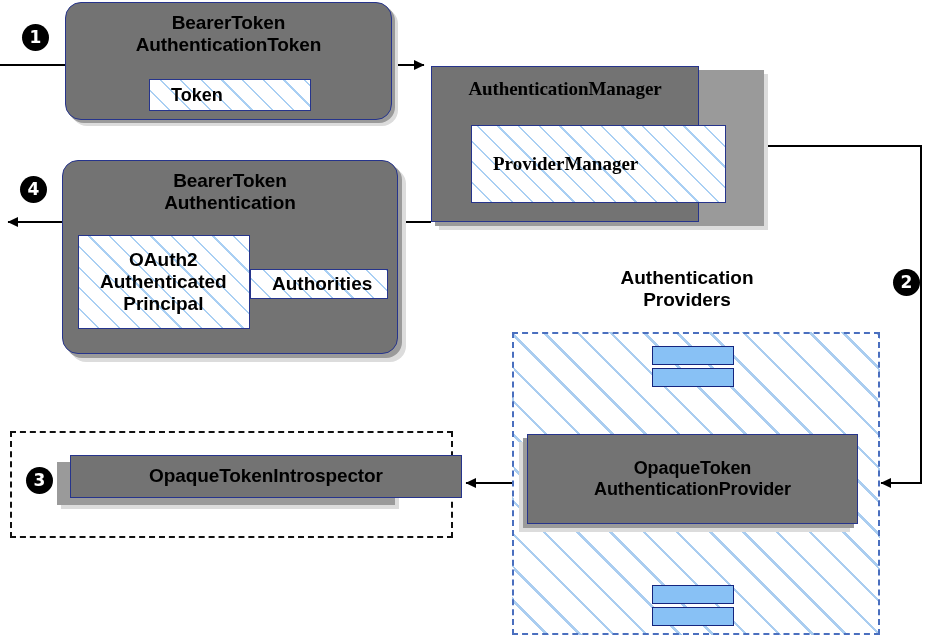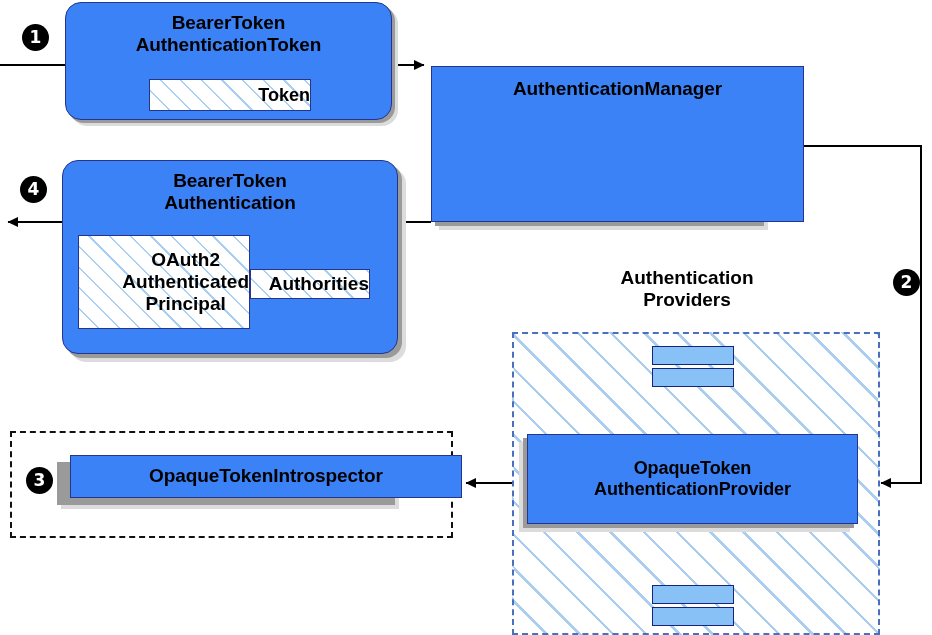--- a/index.html
+++ b/index.html
@@ -9,21 +9,21 @@
     -webkit-font-smoothing:antialiased;
   }
   #stage{position:absolute;left:0;top:0;width:932px;height:635px;}
   svg.layer{position:absolute;left:0;top:0;width:932px;height:635px;overflow:visible;}
   #lines{z-index:1;}
 
   
   .node{position:absolute;box-sizing:border-box;z-index:3;}
   .box{
     position:absolute;left:0;top:0;right:0;bottom:0;
-    background:#3b82f6;border:1.6px solid #26348C;
+    background:#737373;border:1.6px solid #26348C;
     display:flex;flex-direction:column;align-items:center;
   }
   .box.rounded{border-radius:16px;}
   .title{
     font-weight:bold;color:#000;text-align:center;line-height:1.16;
     letter-spacing:-0.1px;white-space:pre-line;
   }
   
   .sh1,.sh2{position:absolute;z-index:2;}
   .sh1{background:#9a9a9a;}
@@ -31,21 +31,21 @@
   .sh1.rounded,.sh2.rounded{border-radius:16px;}
 
   
   .hatch{
     position:absolute;box-sizing:border-box;
     background-color:#ffffff;
     background-image:repeating-linear-gradient(45deg,
         rgba(255,255,255,0) 0px, rgba(255,255,255,0) 13px,
         #a9cff3 13px, #a9cff3 14.6px);
     border:1.6px solid #26348C;
-    display:flex;align-items:center;justify-content:flex-end;
+    display:flex;align-items:center;justify-content:flex-start;
     z-index:4;
     padding-left:21px;
   }
   .hatch .htext{
     font-weight:bold;color:#000;text-align:center;line-height:1.16;
     white-space:pre-line;
   }
 
   
   .dashed-black{
@@ -130,39 +130,42 @@
       <div class="title" style="font-size:19px;margin-top:9px;">BearerToken
 AuthenticationToken</div>
     </div>
     <div class="hatch" style="left:84px;top:77px;width:162px;height:32px;">
       <div class="htext" style="font-size:18px;">Token</div>
     </div>
   </div>
 
   <div class="sh2" style="left:439px;top:74px;width:329px;height:156px;"></div>
   <div class="sh1" style="left:435px;top:70px;width:329px;height:156px;"></div>
-  <div class="node" style="left:431px;top:66px;width:373px;height:156px;">
+  <div class="node" style="left:431px;top:66px;width:268px;height:156px;font-family:Liberation Serif, serif;">
     <div class="box">
       <div class="title" style="font-size:19px;margin-top:11px;">AuthenticationManager</div>
+    </div>
+    <div class="hatch" style="left:40px;top:59px;width:255px;height:78px;">
+      <div class="htext" style="font-size:19px;">ProviderManager</div>
     </div>
   </div>
 
   <div class="sh2 rounded" style="left:70px;top:168px;width:336px;height:194px;"></div>
   <div class="sh1 rounded" style="left:66px;top:164px;width:336px;height:194px;"></div>
   <div class="node" style="left:62px;top:160px;width:336px;height:194px;">
     <div class="box rounded">
       <div class="title" style="font-size:19px;margin-top:9px;">BearerToken
 Authentication</div>
     </div>
     <div class="hatch" style="left:16px;top:75px;width:172px;height:94px;">
       <div class="htext" style="font-size:19px;">OAuth2
 Authenticated
 Principal</div>
     </div>
-    <div class="hatch" style="left:188px;top:109px;width:120px;height:30px;">
+    <div class="hatch" style="left:188px;top:109px;width:138px;height:30px;">
       <div class="htext" style="font-size:19px;">Authorities</div>
     </div>
   </div>
 
   <div class="sh2" style="left:61px;top:466px;width:338px;height:43px;"></div>
   <div class="sh1" style="left:57px;top:462px;width:338px;height:43px;"></div>
   <div class="node" style="left:70px;top:455px;width:392px;height:43px;">
     <div class="box" style="justify-content:center;">
       <div class="title" style="font-size:19px;">OpaqueTokenIntrospector</div>
     </div>

